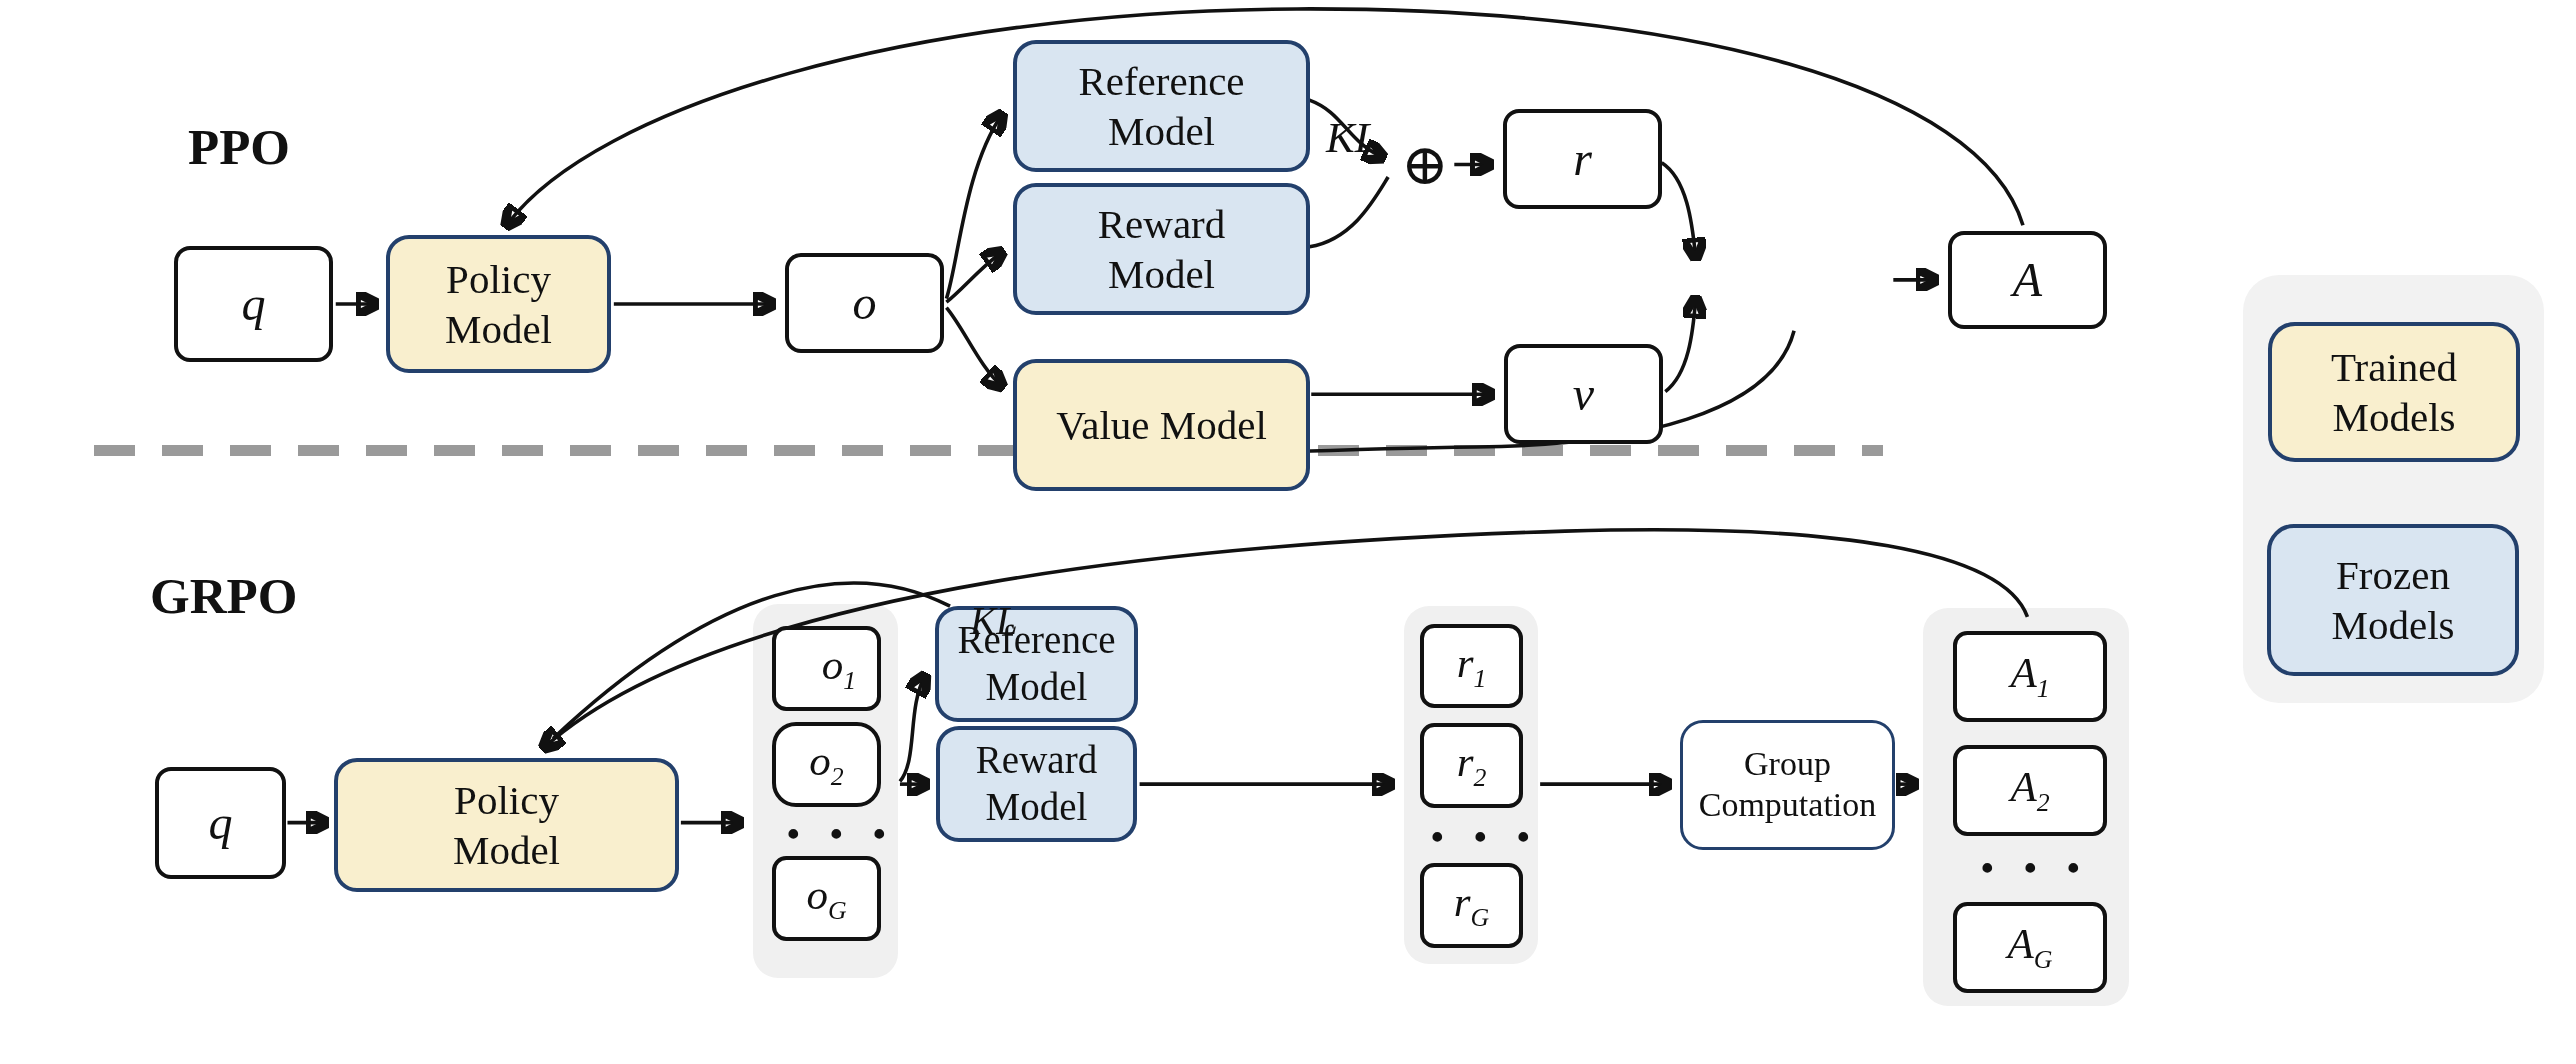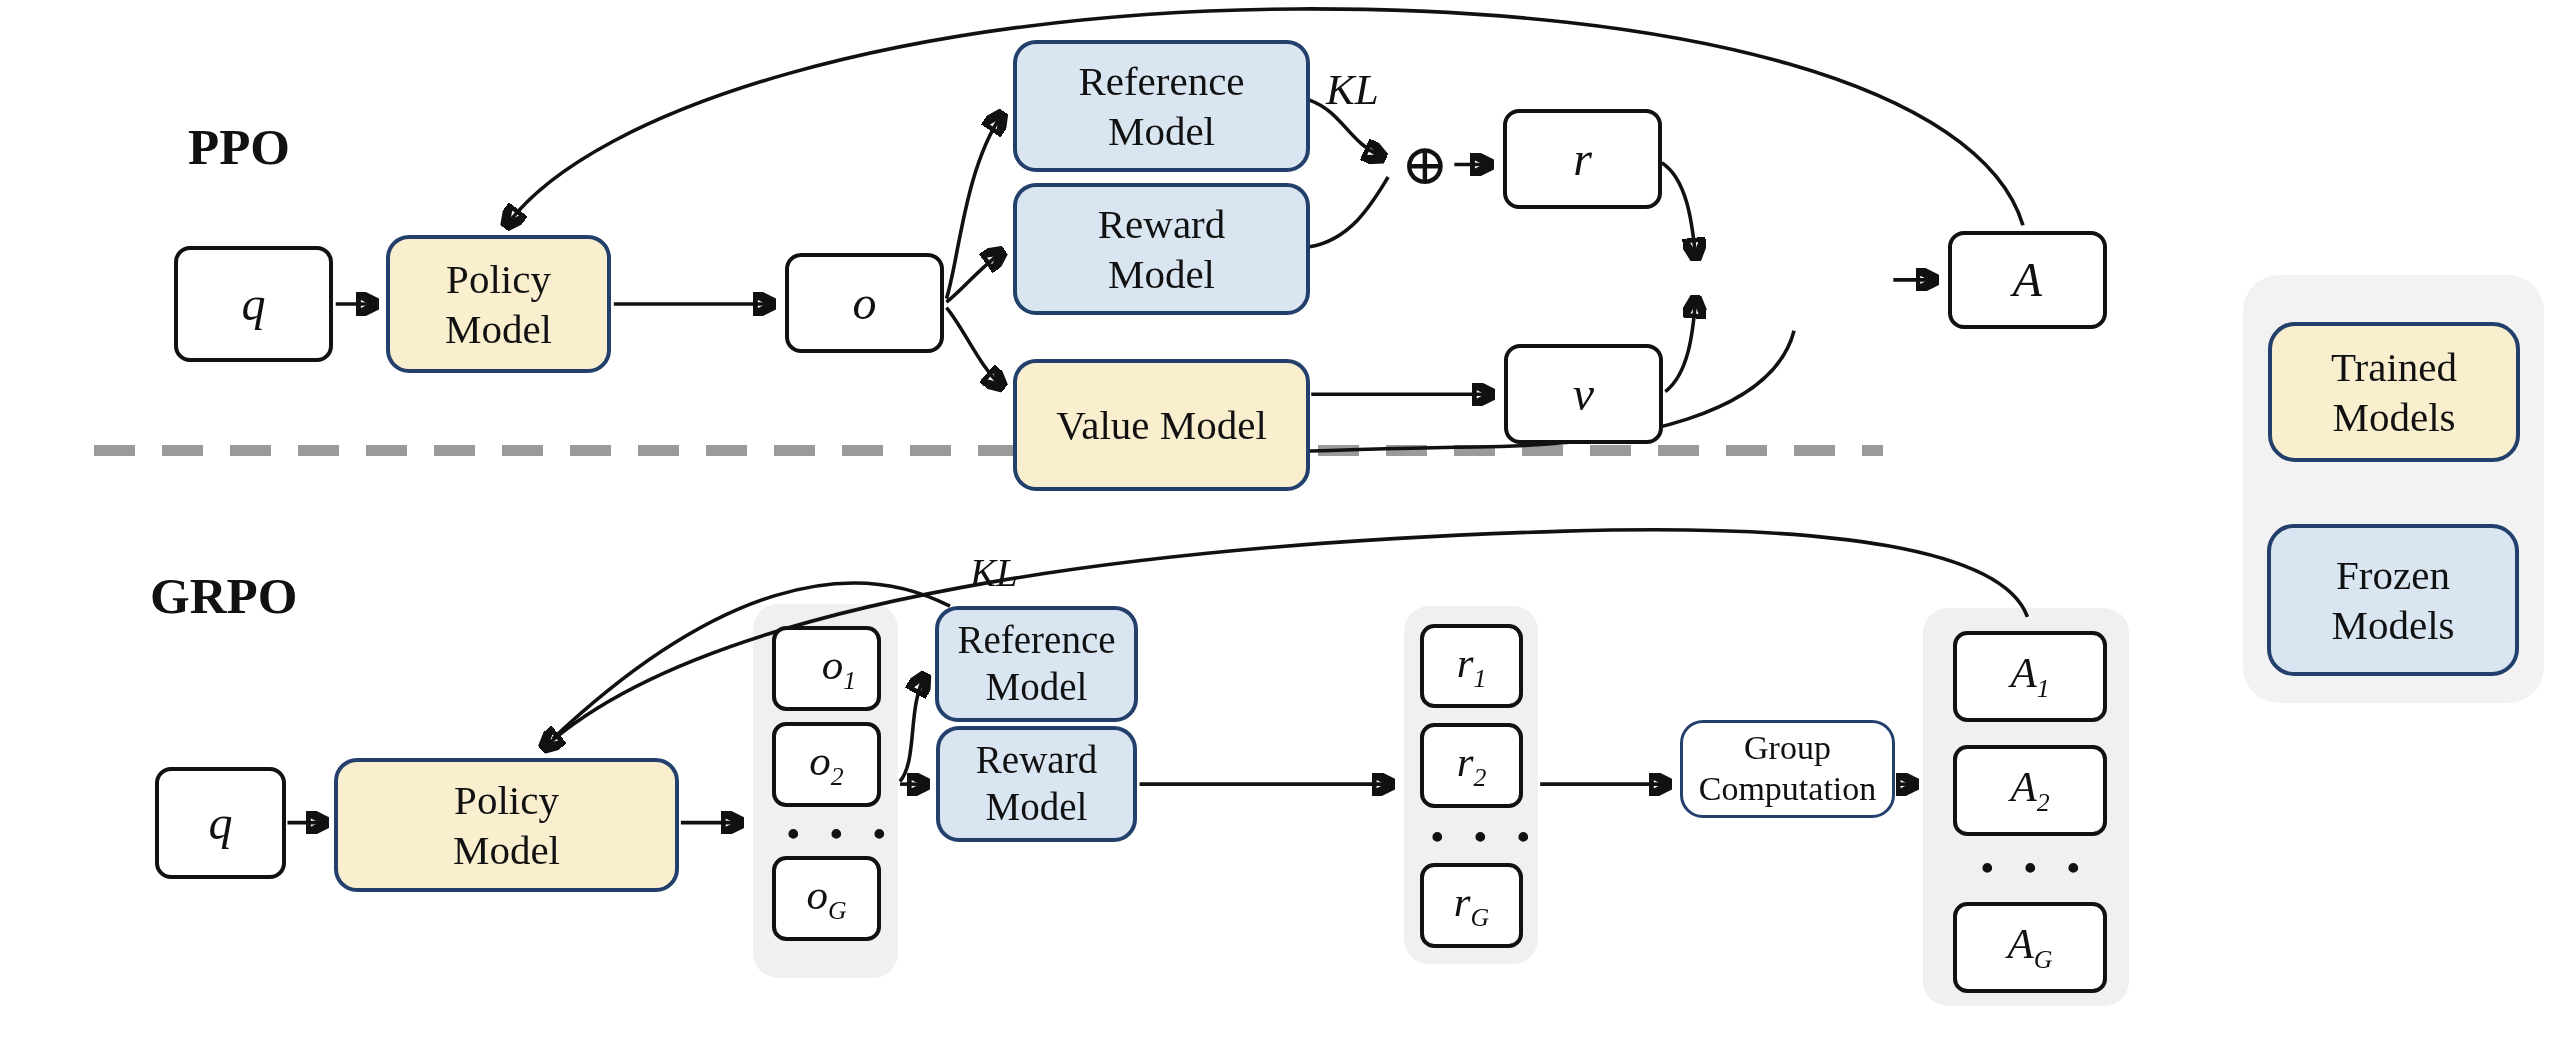--- a/index.html
+++ b/index.html
@@ -17,21 +17,21 @@
   .lbl{font-size:41px;line-height:1.22;max-width:233px;}
   .lbl-sm{font-size:39px;line-height:1.2;max-width:183px;}
   .lbl-narrow{font-size:41px;line-height:1.22;max-width:157px;}
   .lbl-gc{font-size:34px;line-height:1.2;max-width:192px;}
   .math{font-style:italic;font-size:48px;line-height:1;}
   .math-sm{font-style:italic;font-size:43px;line-height:1;}
   .math-sm sub{font-size:.6em;}
   .group{position:absolute;background:var(--groupbg);border-radius:25px;z-index:0;}
   .dots{position:absolute;z-index:2;font-size:36px;font-weight:bold;letter-spacing:10.7px;line-height:1;}
   .section-title{position:absolute;font-weight:bold;font-size:51px;line-height:1;z-index:2;}
-  .kl{position:absolute;font-style:italic;font-size:43px;line-height:1;z-index:3;}
+  .kl{position:absolute;font-style:italic;font-size:43px;line-height:1;z-index:3;margin-top:48px;}
   .sum{position:absolute;font-size:57px;line-height:1;z-index:2;
        font-family:"DejaVu Serif","DejaVu Sans",serif;}
   #arrows{position:absolute;left:0;top:0;z-index:1;}
   #arrows path,#arrows line{fill:none;stroke:var(--ink);stroke-width:4;}
   .divider{position:absolute;left:94px;top:445px;width:1789px;height:10.7px;z-index:0;
     background:repeating-linear-gradient(90deg,var(--divider) 0 41px,transparent 41px 68px);}
   .legend-wrap{position:absolute;background:var(--legendbg);border-radius:36px;z-index:0;}
 </style>
 </head>
 <body>
@@ -127,21 +127,21 @@
     <span class="math"><span>q</span></span>
   </div>
 
   <div class="box model yellow" style="left:334px;top:758px;width:345px;height:134px;">
     <span class="lbl-narrow">Policy Model</span>
   </div>
 
   <div class="box" style="left:772px;top:626px;width:109px;height:85px;border-radius:14.3px;padding-left:25px;">
     <span class="math-sm"><span>o</span><sub>1</sub></span>
   </div>
-  <div class="box" style="left:772px;top:722px;width:109px;height:85px;border-radius:14px;">
+  <div class="box" style="left:772px;top:722px;width:109px;height:85px;border-radius:24px;">
     <span class="math-sm"><span>o</span><sub>2</sub></span>
   </div>
   <div class="dots" style="left:787px;top:816px;">• • •</div>
   <div class="box" style="left:772px;top:856px;width:109px;height:85px;border-radius:14.3px;">
     <span class="math-sm"><span>o</span><sub>G</sub></span>
   </div>
 
   <div class="kl" style="left:970px;top:553px;font-size:39px;">KL</div>
 
   <div class="box model blue" style="left:935px;top:606px;width:203px;height:116px;">
@@ -155,21 +155,21 @@
     <span class="math-sm"><span>r</span><sub>1</sub></span>
   </div>
   <div class="box" style="left:1420px;top:723px;width:103px;height:85px;border-radius:14.3px;">
     <span class="math-sm"><span>r</span><sub>2</sub></span>
   </div>
   <div class="dots" style="left:1431px;top:819px;">• • •</div>
   <div class="box" style="left:1420px;top:863px;width:103px;height:85px;border-radius:14.3px;">
     <span class="math-sm"><span>r</span><sub>G</sub></span>
   </div>
 
-  <div class="box model" style="left:1680px;top:720px;width:215px;height:98px;border-width:3.6px;">
+  <div class="box model" style="left:1680px;top:720px;width:215px;height:130px;border-width:3.6px;">
     <span class="lbl-gc">Group Computation</span>
   </div>
 
   <div class="box" style="left:1953px;top:631px;width:154px;height:91px;border-radius:14.3px;">
     <span class="math-sm"><span>A</span><sub>1</sub></span>
   </div>
   <div class="box" style="left:1953px;top:745px;width:154px;height:91px;border-radius:14.3px;">
     <span class="math-sm"><span>A</span><sub>2</sub></span>
   </div>
   <div class="dots" style="left:1981px;top:850px;">• • •</div>

